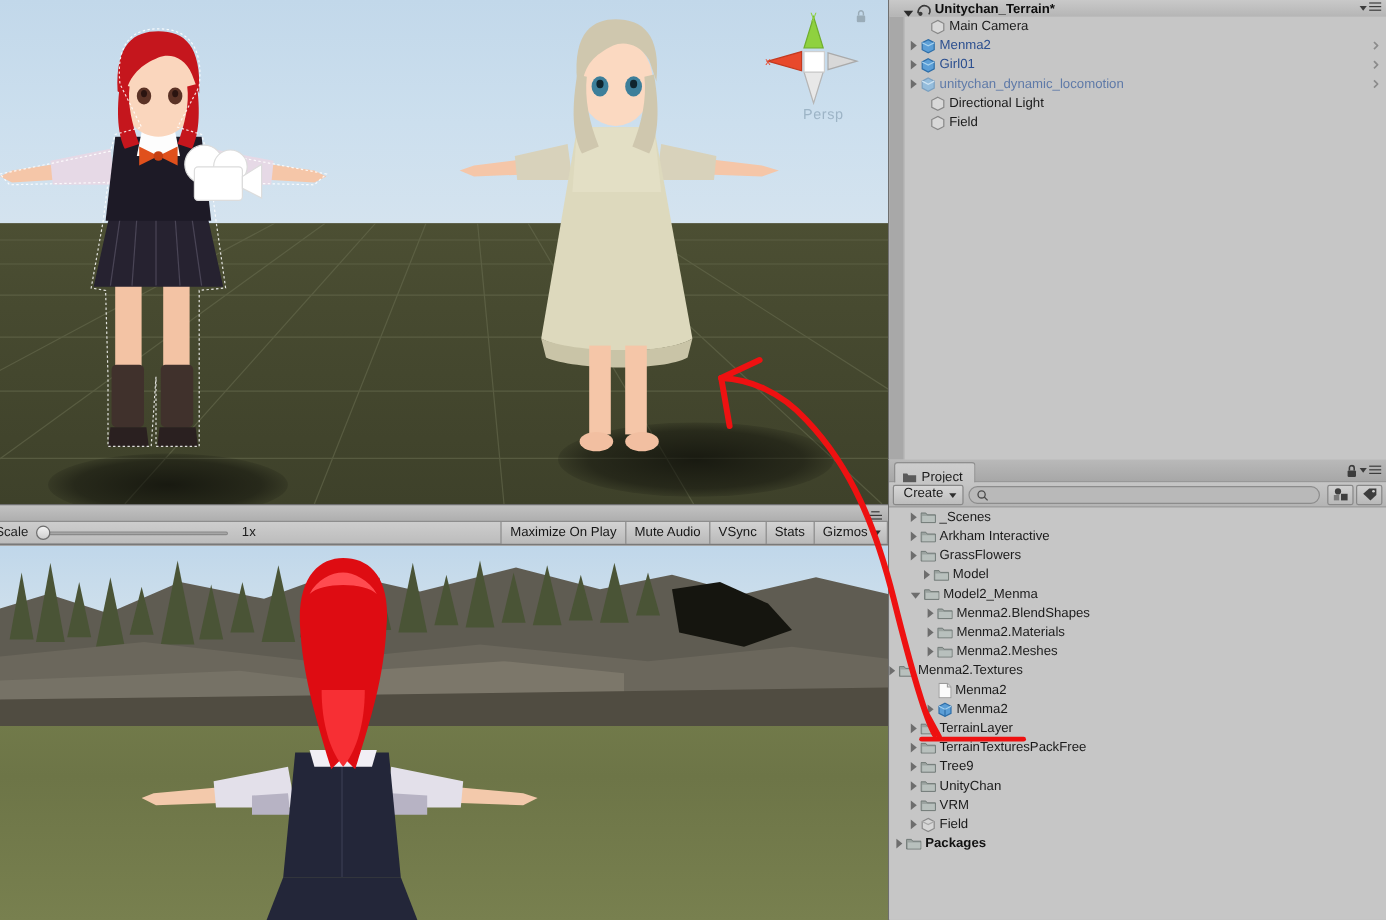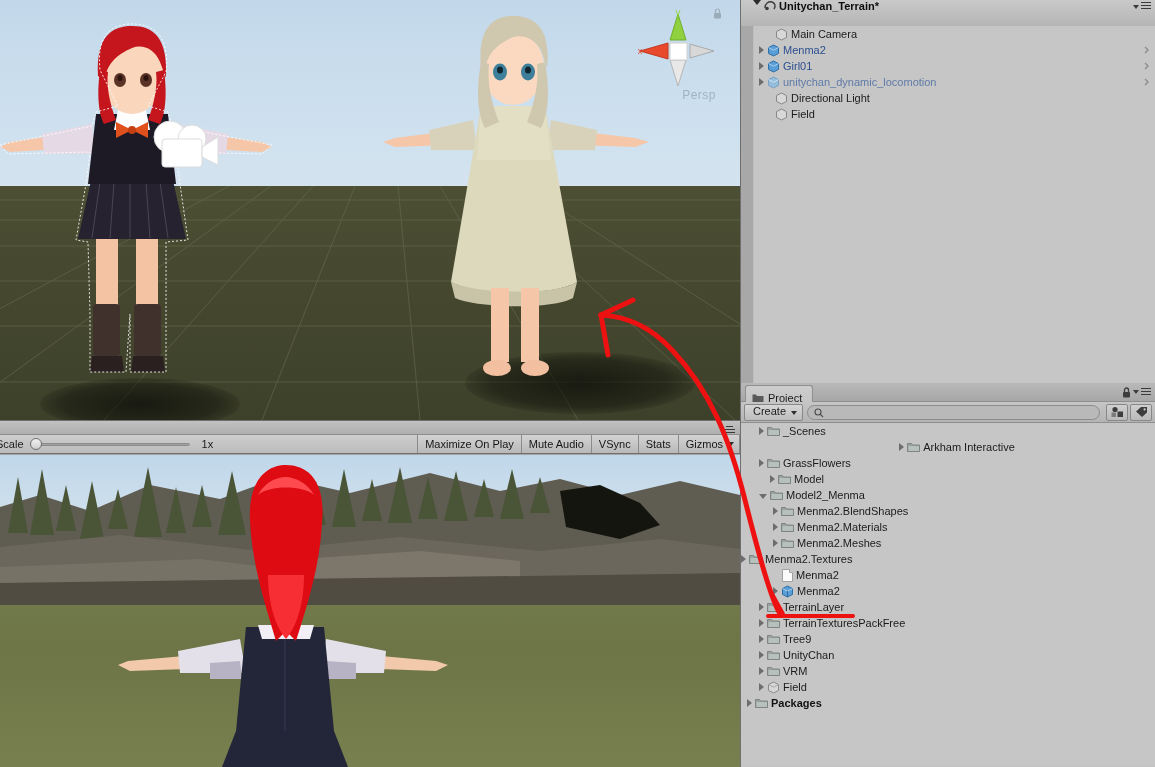--- a/index.html
+++ b/index.html
@@ -30,21 +30,21 @@
   .grid-lines { position: absolute; left: 0; top: 186px; width: 100%; height: 234px; }
   .shadowblob {
     position: absolute;
     border-radius: 50%;
     background: radial-gradient(ellipse at center, rgba(0,0,0,.62) 0%, rgba(0,0,0,.38) 55%, rgba(0,0,0,0) 78%);
   }
 
   
   #scene-gizmo { position: absolute; right: 16px; top: 6px; width: 90px; height: 105px; }
   #persp-label {
-    position: absolute; right: 24px; top: 88px;
+    position: absolute; right: 37px; top: 88px;
     color: #9db4c6; font-size: 12px; letter-spacing: .5px;
   }
   #gizmo-lock {
     position: absolute; right: 18px; top: 8px;
     width: 9px; height: 11px;
   }
 
   
   #camera-gizmo { position: absolute; left: 148px; top: 115px; width: 80px; height: 62px; }
 
@@ -117,23 +117,23 @@
   }
   #gv-mountains { position: absolute; left: 0; top: 0; width: 100%; height: 150px; }
 
   
   #hierarchy {
     position: absolute; left: 740px; top: 0; width: 415px; height: 383px;
     background: #c3c3c3;
     border-left: 1px solid #6f6f6f;
   }
   #h-header {
-    position: relative; height: 26px;
+    position: relative; height: 14px;
     background: linear-gradient(to bottom,#c9c9c9,#b5b5b5);
-    display: flex; align-items: flex-start;
+    display: flex; align-items: flex-end;
   }
   #h-foldout {
     width: 0; height: 0; margin-left: 12px;
     border-left: 4px solid transparent; border-right: 4px solid transparent;
     border-top: 5px solid #2b2b2b;
   }
   #h-scene-icon { margin-left: 3px; width: 13px; height: 11px; }
   #h-scene-name { margin-left: 2px; font-weight: bold; font-size: 11px; color: #0d0d0d; }
   #h-menu {
     position: absolute; right: 4px; top: 2px;
@@ -618,21 +618,21 @@
 
       <div class="p-row" style="padding-left:18px;">
         <span class="p-arrow"></span>
         <svg style="width:13px;height:11px;margin-left:3px;" viewBox="0 0 13 11">
           <path d="M0.5,1.5 L4.5,1.5 L5.6,3 L12.5,3 L12.5,9.5 L0.5,9.5 Z" fill="#9ba3a0" stroke="#6f7875" stroke-width=".8"></path>
           <path d="M1.5,4 L12,4 L12,9 L1.5,9 Z" fill="#b8c0bd"></path>
         </svg>
         <span class="p-label">_Scenes</span>
       </div>
 
-      <div class="p-row" style="padding-left:18px;justify-content:center;">
+      <div class="p-row" style="padding-left:18px;">
         <span class="p-arrow"></span>
         <svg style="width:13px;height:11px;margin-left:3px;" viewBox="0 0 13 11">
           <path d="M0.5,1.5 L4.5,1.5 L5.6,3 L12.5,3 L12.5,9.5 L0.5,9.5 Z" fill="#9ba3a0" stroke="#6f7875" stroke-width=".8"></path>
           <path d="M1.5,4 L12,4 L12,9 L1.5,9 Z" fill="#b8c0bd"></path>
         </svg>
         <span class="p-label">Arkham Interactive</span>
       </div>
 
       <div class="p-row" style="padding-left:18px;text-align:center;">
         <span class="p-arrow"></span>

